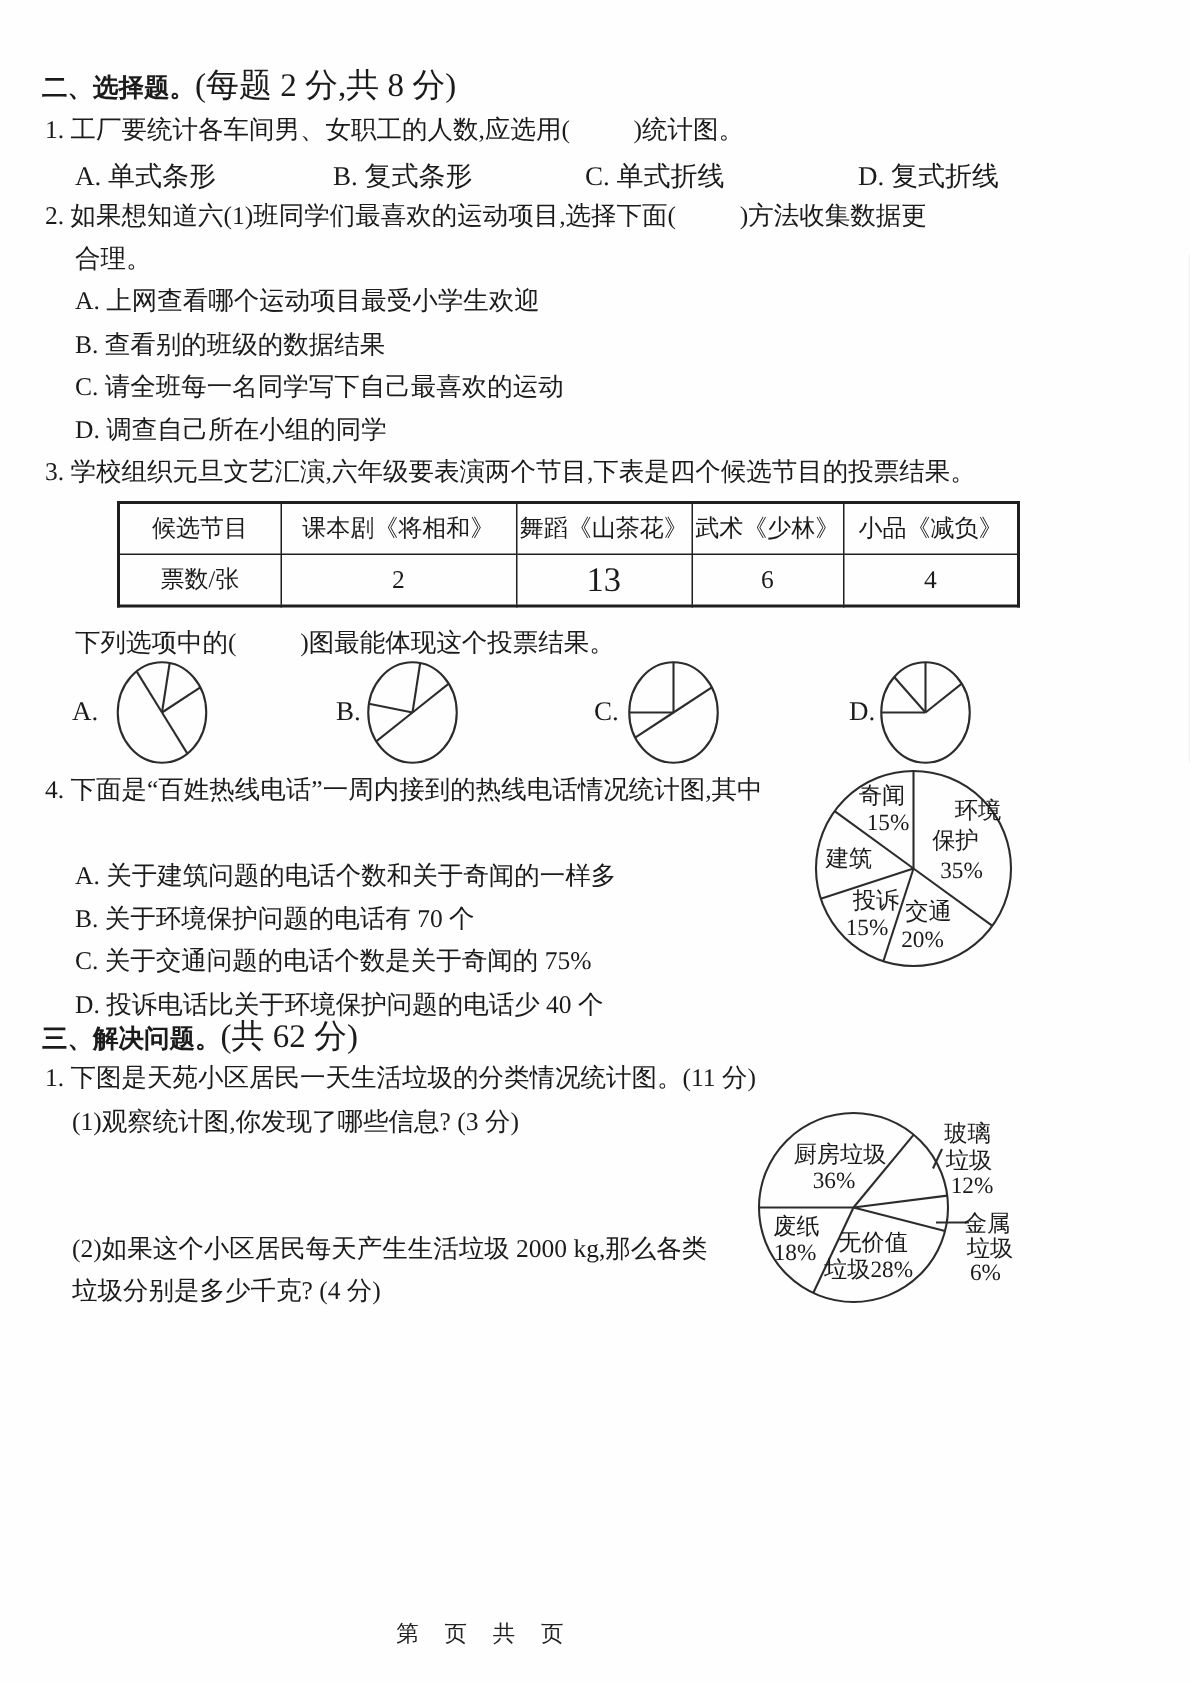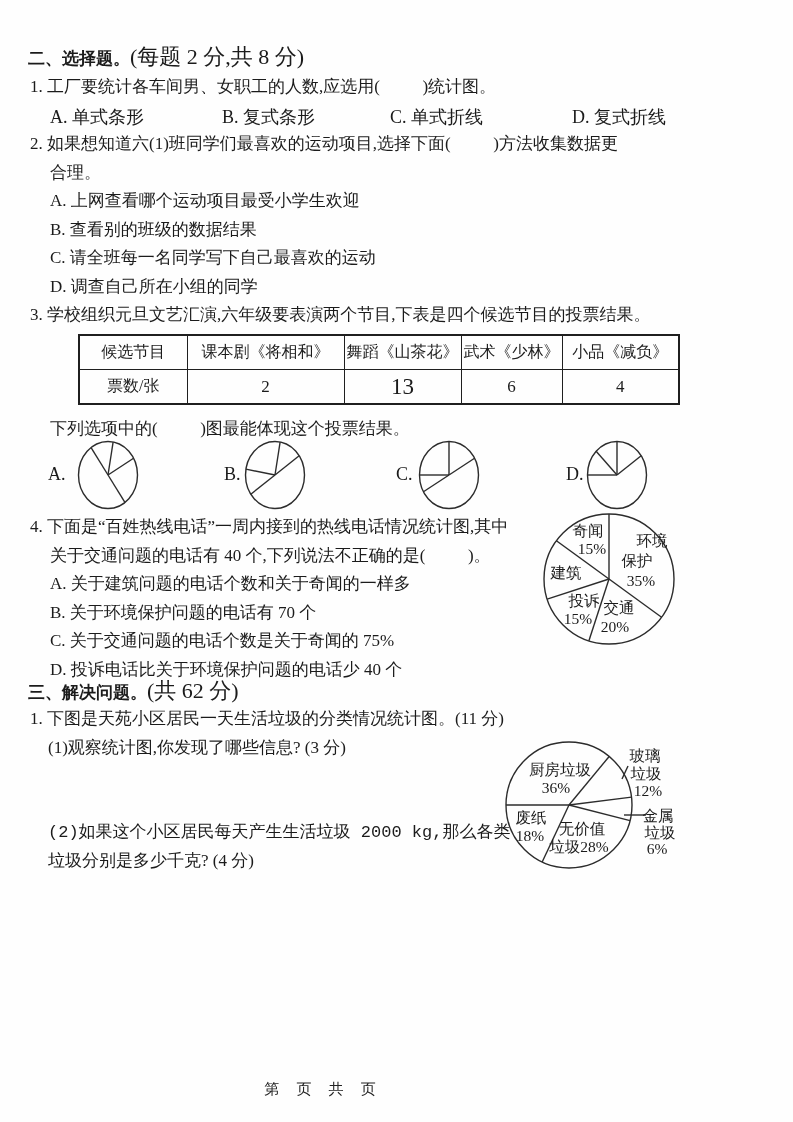--- a/index.html
+++ b/index.html
@@ -97,21 +97,20 @@
   <span class="opt" style="left:566px;top:464px;">D.</span>
   <svg class="pie" width="62" height="70" style="left:586px;top:440px;">
       <ellipse cx="31" cy="35" rx="29.5" ry="33.5"></ellipse>
       <line x1="31" y1="35" x2="1.5" y2="34.99999999999999"></line>
       <line x1="31" y1="35" x2="10.14034995499685" y2="11.311922830250655"></line>
       <line x1="31" y1="35" x2="31.000000000000004" y2="1.5"></line>
       <line x1="31" y1="35" x2="55.16498530652525" y2="15.785189382239956"></line>
     </svg>
 
   <div class="ln" style="left:30px;top:516px;">4. 下面是“百姓热线电话”一周内接到的热线电话情况统计图,其中</div>
-  <div class="ln" style="left:50px;top:545px;">关于交通问题的电话有 40 个,下列说法不正确的是(          )。</div>
   <div class="ln" style="left:50px;top:573px;">A. 关于建筑问题的电话个数和关于奇闻的一样多</div>
   <div class="ln" style="left:50px;top:602px;">B. 关于环境保护问题的电话有 70 个</div>
   <div class="ln" style="left:50px;top:630px;">C. 关于交通问题的电话个数是关于奇闻的 75%</div>
   <div class="ln" style="left:50px;top:659px;">D. 投诉电话比关于环境保护问题的电话少 40 个</div>
 
   <svg class="pie" width="140" height="140" style="left:540px;top:510px;">
       <circle cx="69" cy="69" r="65"></circle>
       <line x1="69" y1="69" x2="69" y2="4"></line>
       <line x1="69" y1="69" x2="121.5861046343716" y2="107.20604139901076"></line>
       <line x1="69" y1="69" x2="48.91389536562842" y2="130.818673559185"></line>
@@ -125,21 +124,21 @@
   <div class="plabel" style="left:641px;top:581px;">35%</div>
   <div class="plabel" style="left:566px;top:573px;">建筑</div>
   <div class="plabel" style="left:584px;top:601px;">投诉</div>
   <div class="plabel" style="left:578px;top:619px;">15%</div>
   <div class="plabel" style="left:619px;top:608px;">交通</div>
   <div class="plabel" style="left:615px;top:627px;">20%</div>
 
   <div class="ln" style="left:28px;top:680px;"><span class="hd">三、解决问题。</span><span class="note">(共 62 分)</span></div>
   <div class="ln" style="left:30px;top:708px;">1. 下图是天苑小区居民一天生活垃圾的分类情况统计图。(11 分)</div>
   <div class="ln" style="left:48px;top:737px;">(1)观察统计图,你发现了哪些信息? (3 分)</div>
-  <div class="ln" style="left:48px;top:822px;font-family:Liberation Mono, monospace;">(2)如果这个小区居民每天产生生活垃圾 2000 kg,那么各类</div>
+  <div class="ln" style="left:48px;top:822px;">(2)如果这个小区居民每天产生生活垃圾 2000 kg,那么各类</div>
   <div class="ln" style="left:48px;top:850px;">垃圾分别是多少千克? (4 分)</div>
 
   <svg class="pie" width="160" height="140" style="left:500px;top:736px;">
     <line x1="122" y1="43" x2="128" y2="30"></line>
     <line x1="124" y1="79" x2="146" y2="79"></line>
   <circle cx="69" cy="69" r="63"></circle>
       <line x1="69" y1="69" x2="6" y2="68.99999999999999"></line>
       <line x1="69" y1="69" x2="109.15771135416745" y2="20.45766570512528"></line>
       <line x1="69" y1="69" x2="131.5032261828121" y2="61.104006285448826"></line>
       <line x1="69" y1="69" x2="130.02073915110375" y2="84.66746289138585"></line>

